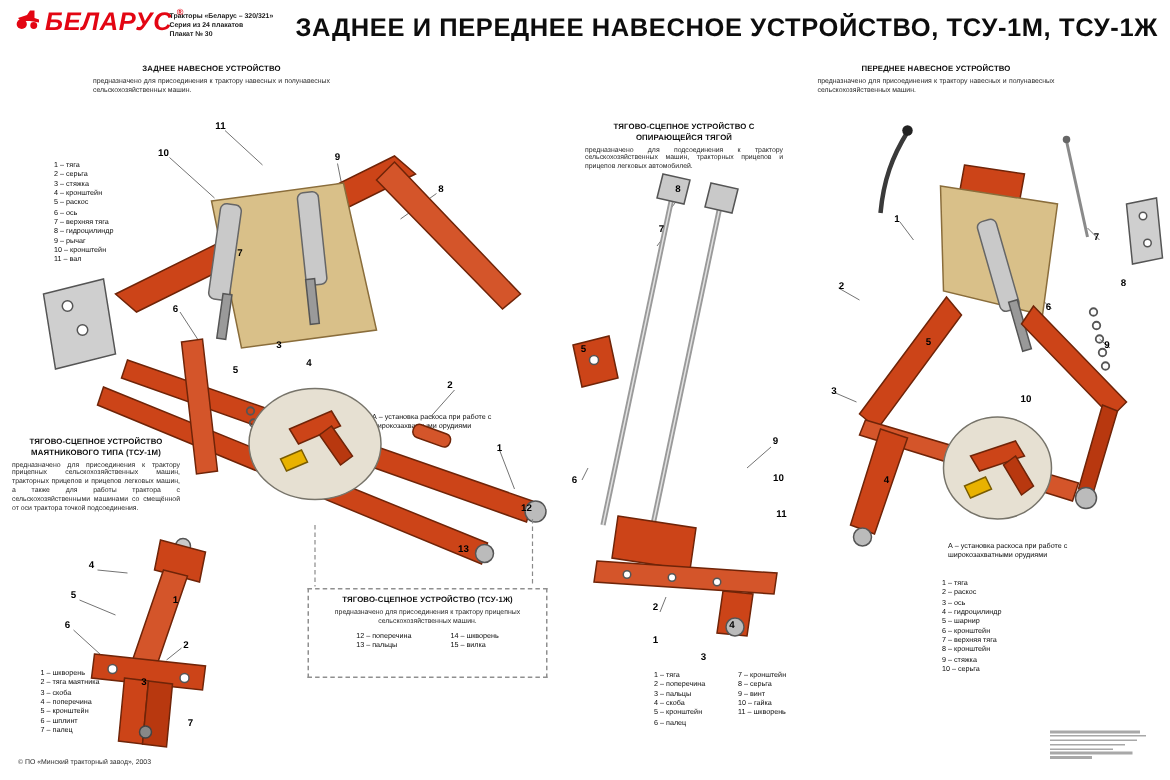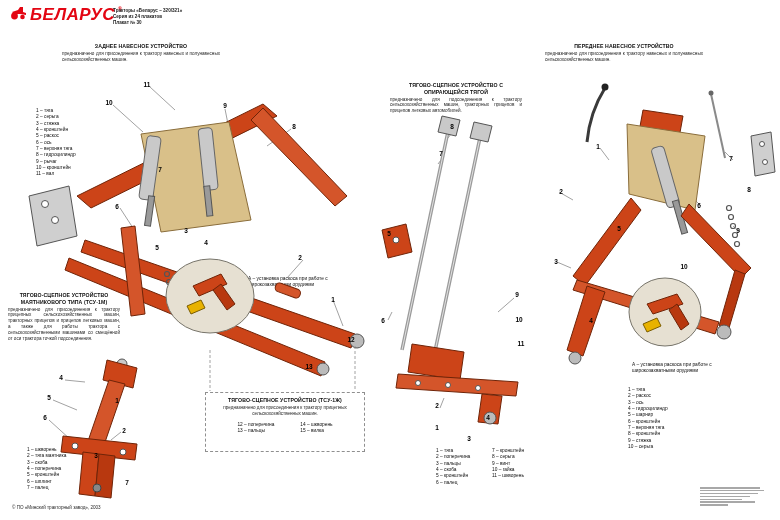--- a/index.html
+++ b/index.html
@@ -35,20 +35,21 @@
     <span class="brand">БЕЛАРУС</span>
     <span class="reg">®</span>
   </div>
 
   <div class="abs series" style="left:113px;top:8px;width:80px">
     <div>Тракторы «Беларус – 320/321»</div>
     <div>Серия из 24 плакатов</div>
     <div>Плакат № 30</div>
   </div>
 
+  <div class="abs main-title" style="left:197px;top:9px">ЗАДНЕЕ И ПЕРЕДНЕЕ НАВЕСНОЕ УСТРОЙСТВО, ТСУ-1М, ТСУ-1Ж</div>
 
   <div class="abs" style="left:62px;top:43px;width:158px">
     <div class="sec-title">ЗАДНЕЕ НАВЕСНОЕ УСТРОЙСТВО</div>
     <div class="desc">предназначено для присоединения к трактору навесных и полунавесных сельскохозяйственных машин.</div>
   </div>
 
   <div class="abs" style="left:545px;top:43px;width:158px">
     <div class="sec-title">ПЕРЕДНЕЕ НАВЕСНОЕ УСТРОЙСТВО</div>
     <div class="desc">предназначено для присоединения к трактору навесных и полунавесных сельскохозяйственных машин.</div>
   </div>

